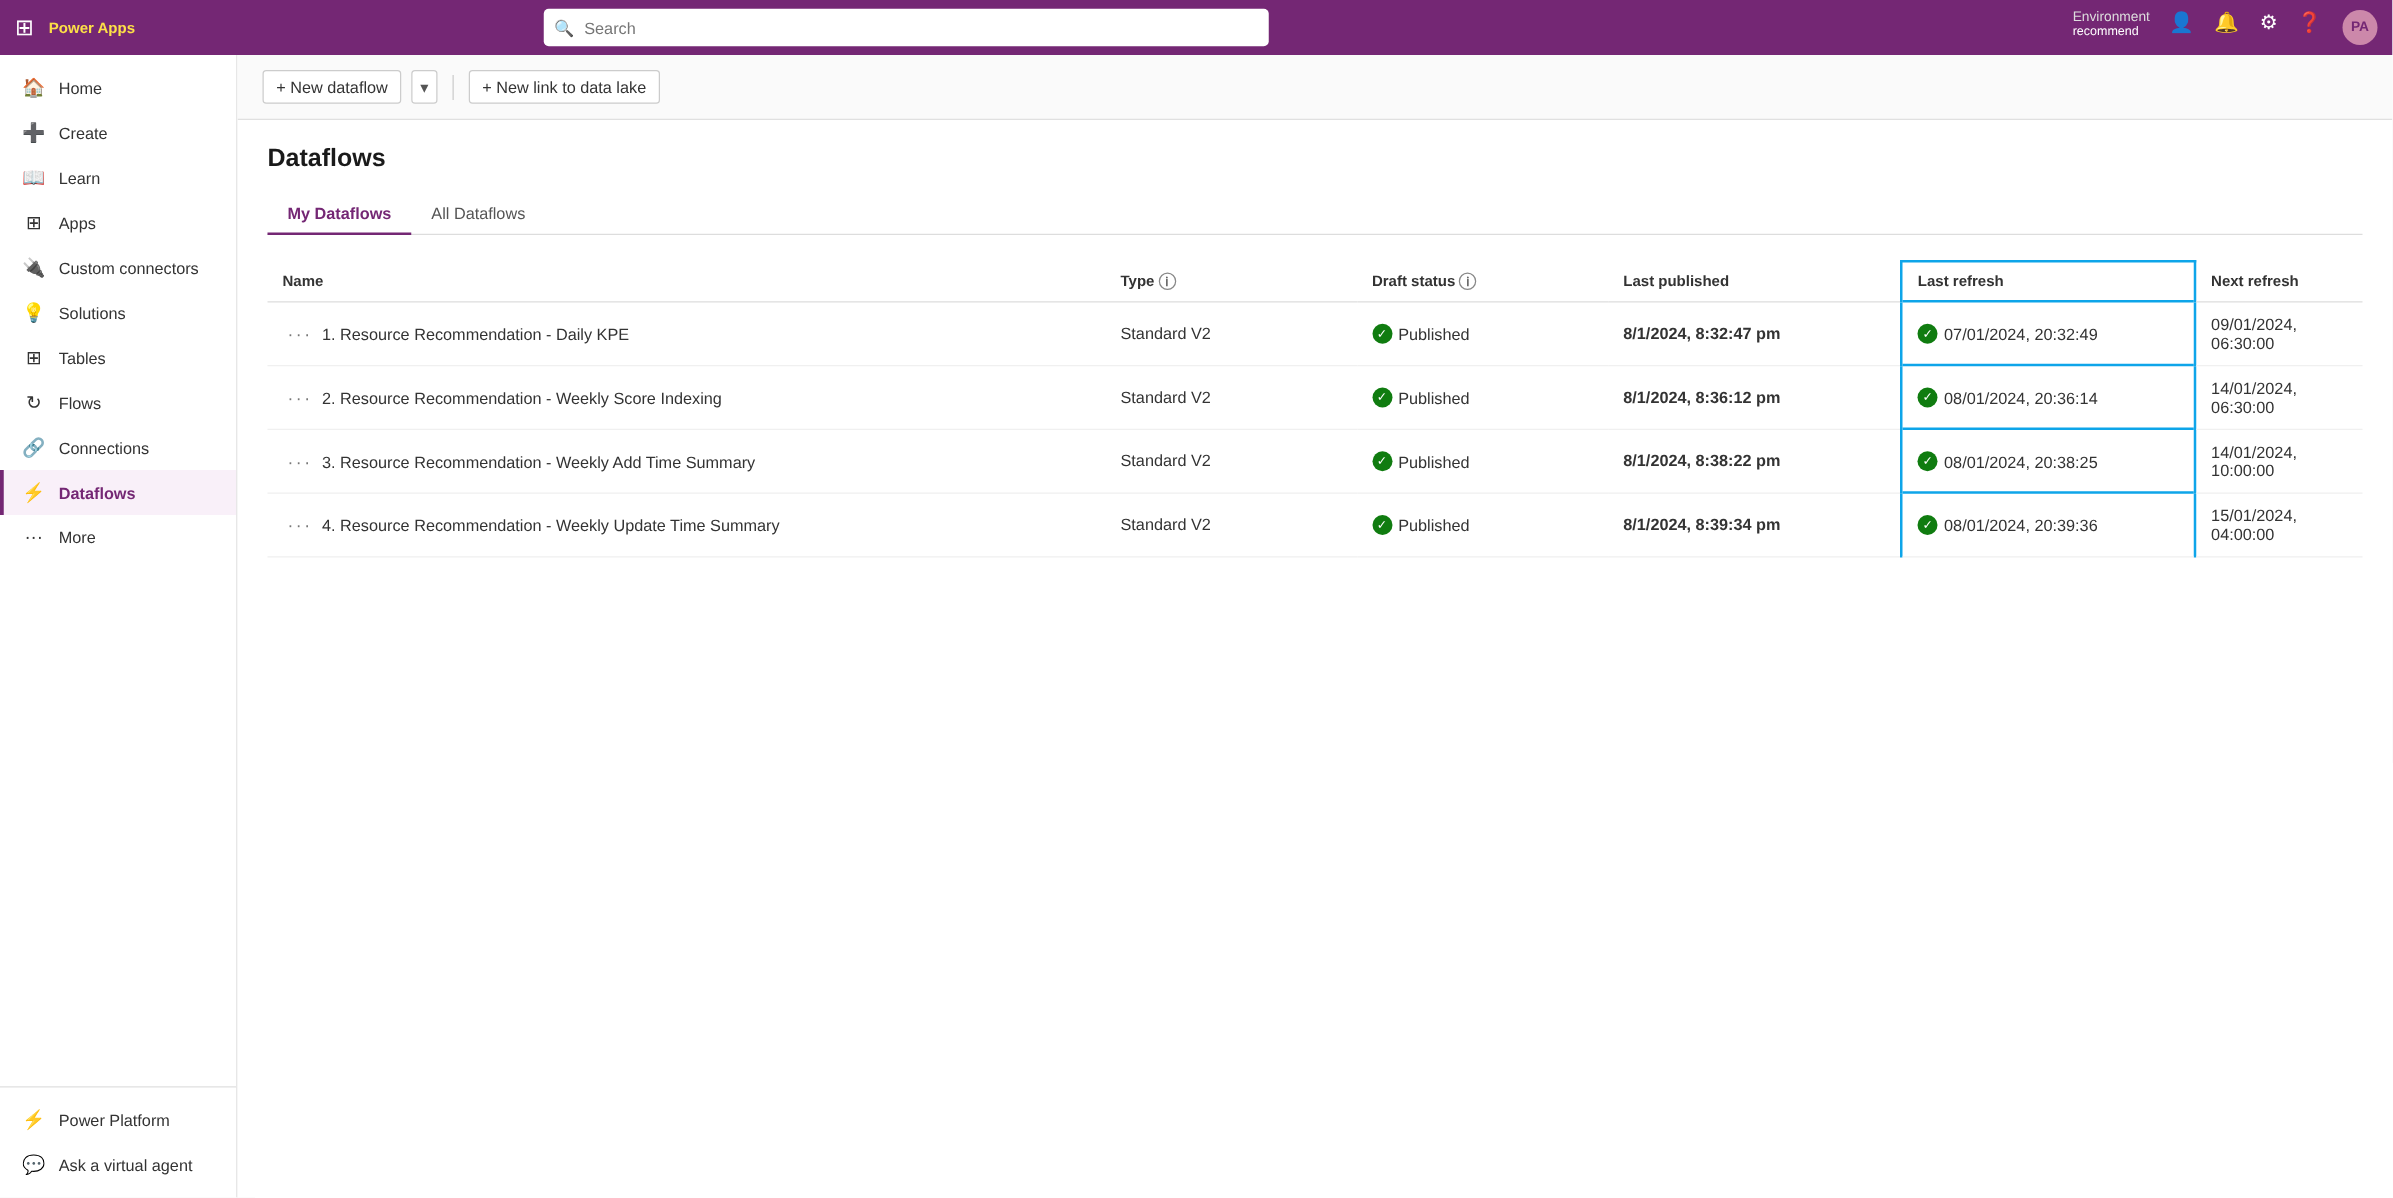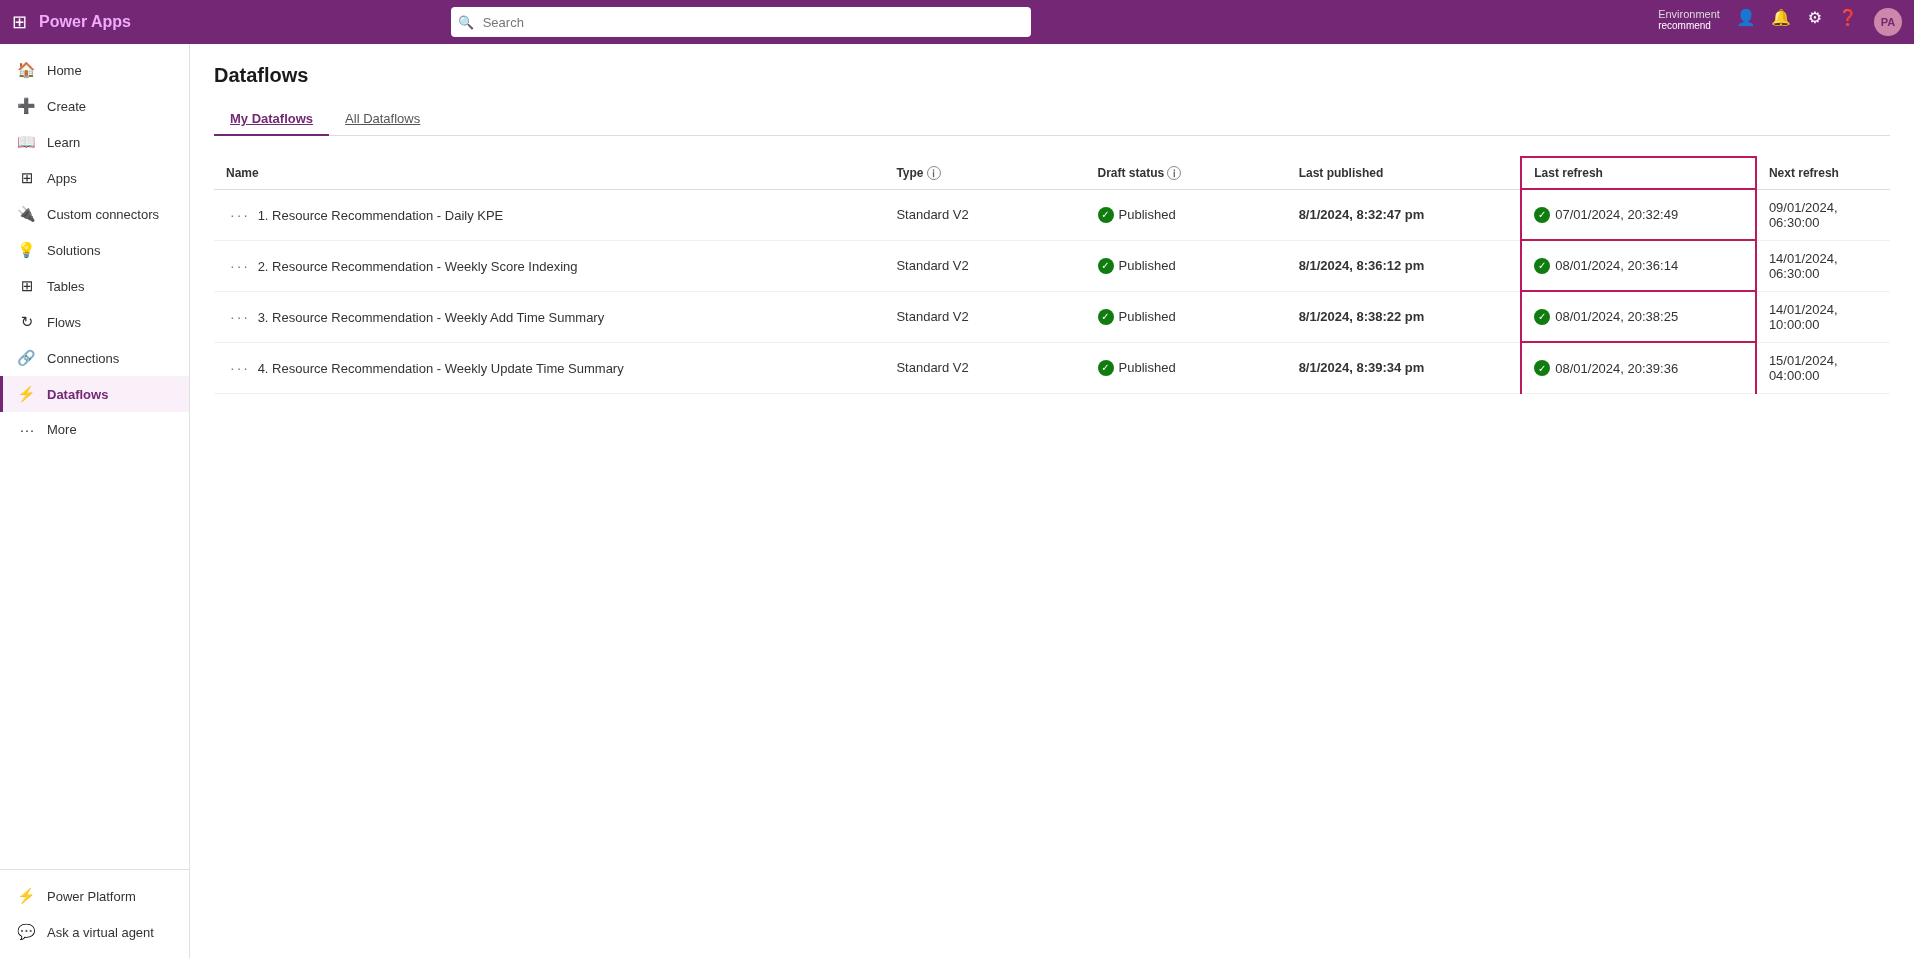--- a/index.html
+++ b/index.html
@@ -17,23 +17,23 @@
       z-index: 10;
     }
     .topbar-waffle {
       color: white;
       font-size: 18px;
       cursor: pointer;
       display: flex;
       align-items: center;
     }
     .topbar-title {
-      color: #f0abfc;
+      color: #fde047;
       font-weight: 600;
-      font-size: 16px;
+      font-size: 12px;
       white-space: nowrap;
     }
     .topbar-search {
       flex: 1;
       max-width: 580px;
       margin: 0 auto;
     }
     .topbar-search input {
       width: 100%;
       height: 30px;
@@ -203,21 +203,20 @@
       border-bottom: 1px solid #ddd;
       margin-bottom: 20px;
     }
     .tab {
       padding: 8px 16px;
       cursor: pointer;
       font-size: 13px;
       color: #555;
       border-bottom: 2px solid transparent;
       margin-bottom: -1px;
-      text-decoration: underline;
     }
     .tab.active {
       color: #742774;
       border-bottom: 2px solid #742774;
       font-weight: 600;
     }
 
     
     .data-table {
       width: 100%;
@@ -260,21 +259,21 @@
       background: #107c10;
       display: inline-flex;
       align-items: center;
       justify-content: center;
       color: white;
       font-size: 10px;
       flex-shrink: 0;
     }
 
     .last-refresh-col {
-      border: 2px solid #be185d;
+      border: 2px solid #0ea5e9;
       padding: 2px 8px;
       border-radius: 14px;
     }
 
     .refresh-cell {
       display: inline-flex;
       align-items: center;
       gap: 5px;
     }
 
@@ -384,20 +383,30 @@
       </div>
       <div class="sidebar-item">
         <span class="si-icon">💬</span>
         <span>Ask a virtual agent</span>
       </div>
     </div>
   </div>
 
   <div class="content">
 
+    <div class="toolbar">
+      <button class="toolbar-btn">
+        <span>+ New dataflow</span>
+      </button>
+      <div class="toolbar-dropdown">▾</div>
+      <div class="toolbar-divider"></div>
+      <button class="toolbar-btn">
+        <span>+ New link to data lake</span>
+      </button>
+    </div>
 
     <div class="dataflows-page">
       <div class="page-title">Dataflows</div>
 
       <div class="tabs">
         <div class="tab active">My Dataflows</div>
         <div class="tab">All Dataflows</div>
       </div>
 
       <table class="data-table">

